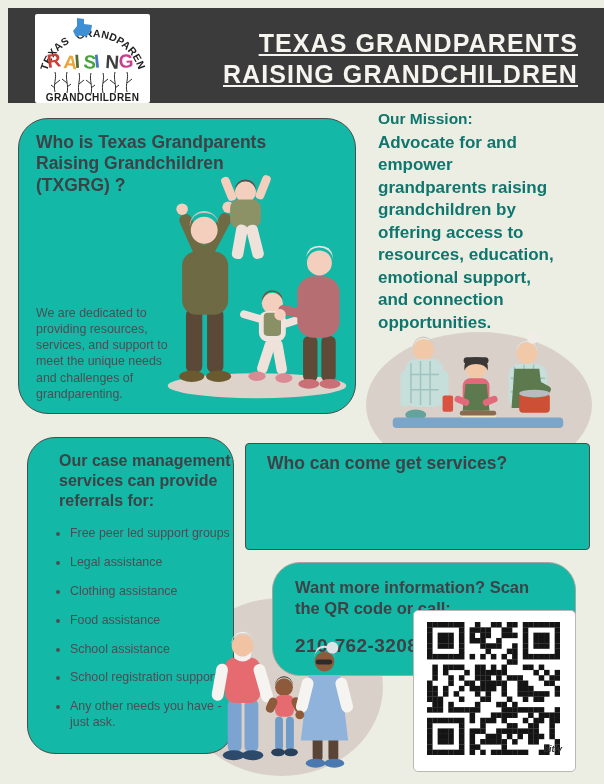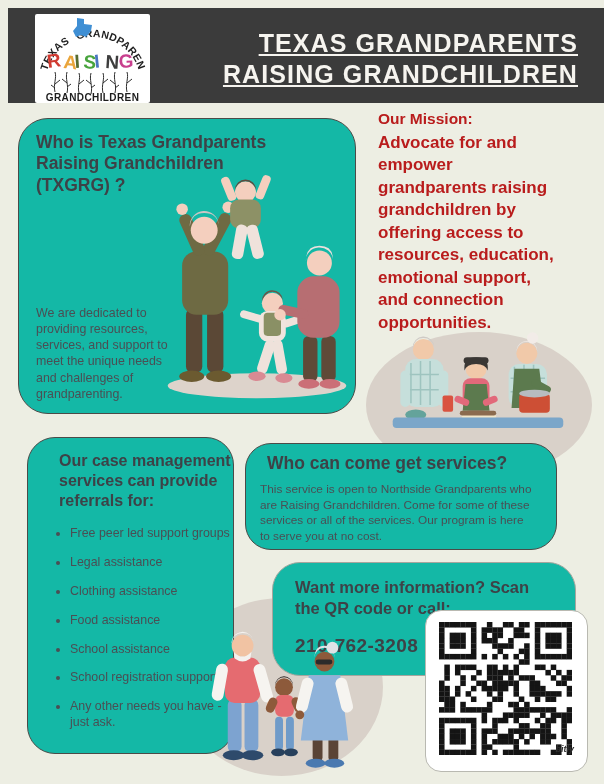--- a/index.html
+++ b/index.html
@@ -20,51 +20,51 @@
   
   .who-card{left:18px;top:118px;width:336px;height:294px;border-radius:30px;}
   .who-heading{position:absolute;left:17px;top:13px;width:300px;color:#3d4247;
                font-size:17.5px;font-weight:800;line-height:1.22;}
   .who-p{position:absolute;left:17px;width:165px;color:#4a4f54;font-size:12.4px;line-height:1.3;}
   .who-p1{top:82px;}
   .who-p2{top:186px;}
   .who-illu{position:absolute;right:2px;bottom:6px;z-index:1;}
 
   
-  .mission{position:absolute;left:378px;top:110px;width:222px;color:#b91c1c;}
+  .mission{position:absolute;left:378px;top:110px;width:222px;color:#0f766e;}
   .mission-label{font-size:15.5px;font-weight:800;}
   .mission-body{margin-top:4px;font-size:17px;font-weight:800;line-height:1.32;}
 
   .circle{position:absolute;background:#d9d1c9;border-radius:50%;z-index:0;}
   .cook-circle{left:366px;top:332px;width:226px;height:146px;}
   .cook-illu{position:absolute;left:387px;top:328px;z-index:1;}
 
   
   .case-card{left:27px;top:437px;width:205px;height:315px;border-radius:28px;}
   .case-heading{position:absolute;left:15px;top:13px;width:180px;color:#3d4247;
                 font-size:16px;font-weight:800;line-height:1.26;margin-left:16px;}
   .case-card ul{position:absolute;left:14px;top:76px;margin:12px;padding:0 0 0 16px;width:168px;}
   .case-card li{color:#4a4f54;font-size:12.4px;line-height:1.28;margin-bottom:13px;}
 
   
   .walk-circle{left:180px;top:598px;width:203px;height:178px;}
   .walk-illu{position:absolute;left:206px;top:624px;z-index:4;}
 
   
-  .whocan-card{left:245px;top:443px;width:310px;height:105px;border-radius:26px;}
+  .whocan-card{left:245px;top:443px;width:310px;height:105px;border-radius:4px;padding-left:33px;}
   .whocan-heading{position:absolute;left:21px;top:9px;color:#3d4247;font-size:17.5px;font-weight:800;}
   .whocan-body{position:absolute;left:14px;top:38px;width:290px;color:#4a4f54;font-size:11.8px;line-height:1.33;}
 
   
   .want-card{left:272px;top:562px;width:302px;height:112px;border-radius:28px;border:1px solid #a6a69e;z-index:2;}
   .want-heading{position:absolute;left:22px;top:14px;color:#3d4247;font-size:16.5px;font-weight:800;line-height:1.25;}
   .want-phone{position:absolute;left:22px;top:72px;color:#3d4247;font-size:19px;font-weight:800;letter-spacing:0.4px;}
 
   .qr-panel{position:absolute;left:413px;top:610px;width:161px;height:160px;background:#ffffff;
-            border:1px solid #b9b9b1;border-radius:16px;z-index:3;margin-left:12px;}
+            border:1px solid #b9b9b1;border-radius:5px;z-index:3;}
   .qr-svg{position:absolute;left:13px;top:11px;}
   .qr-brand{position:absolute;right:13px;bottom:17px;font-size:9px;font-style:italic;font-weight:700;color:#2f2f2f;}
 </style>
 </head>
 <body>
 
 <div class="page">
 
   <div class="header">
     <div class="logo-box">
@@ -234,24 +234,20 @@
         <li>School assistance</li>
         <li>School registration support</li>
         <li>Any other needs you have - just ask.</li>
       </ul>
   </div>
 
   <div class="circle walk-circle"></div>
 
   <div class="card whocan-card">
     <div class="whocan-heading">Who can come get services?</div>
-    <div class="whocan-body pre">This service is open to Northside Grandparents who
-are Raising Grandchildren. Come for some of these
-services or all of the services. Our program is here
-to serve you at no cost.</div>
   </div>
 
   <div class="card want-card">
     <div class="want-heading pre">Want more information? Scan
 the QR code or call:</div>
     <div class="want-phone">210-762-3208</div>
   </div>
 
   <div class="qr-panel">
     <svg class="qr-svg" width="133" height="133" viewBox="0 0 133 133">

